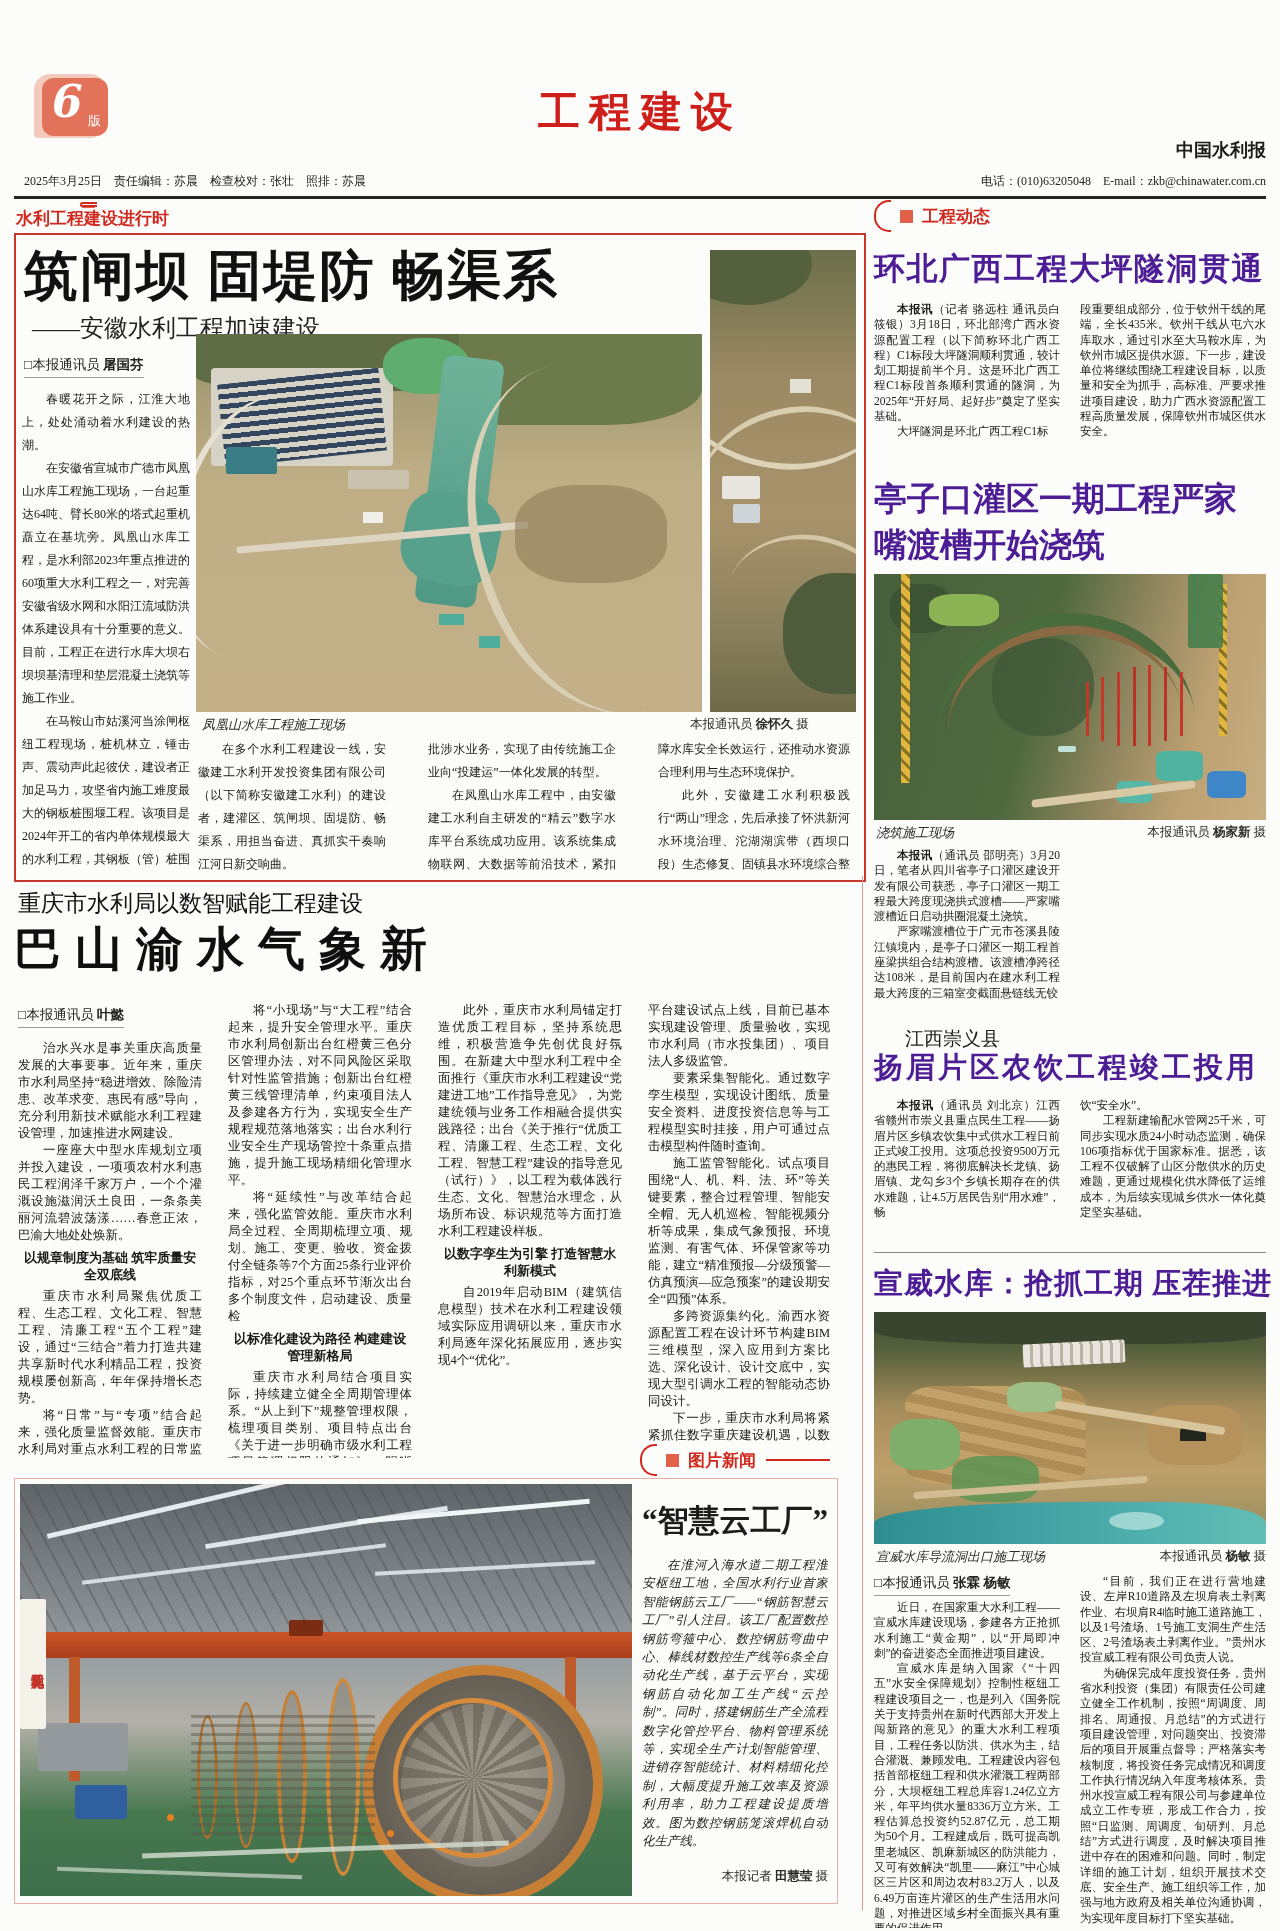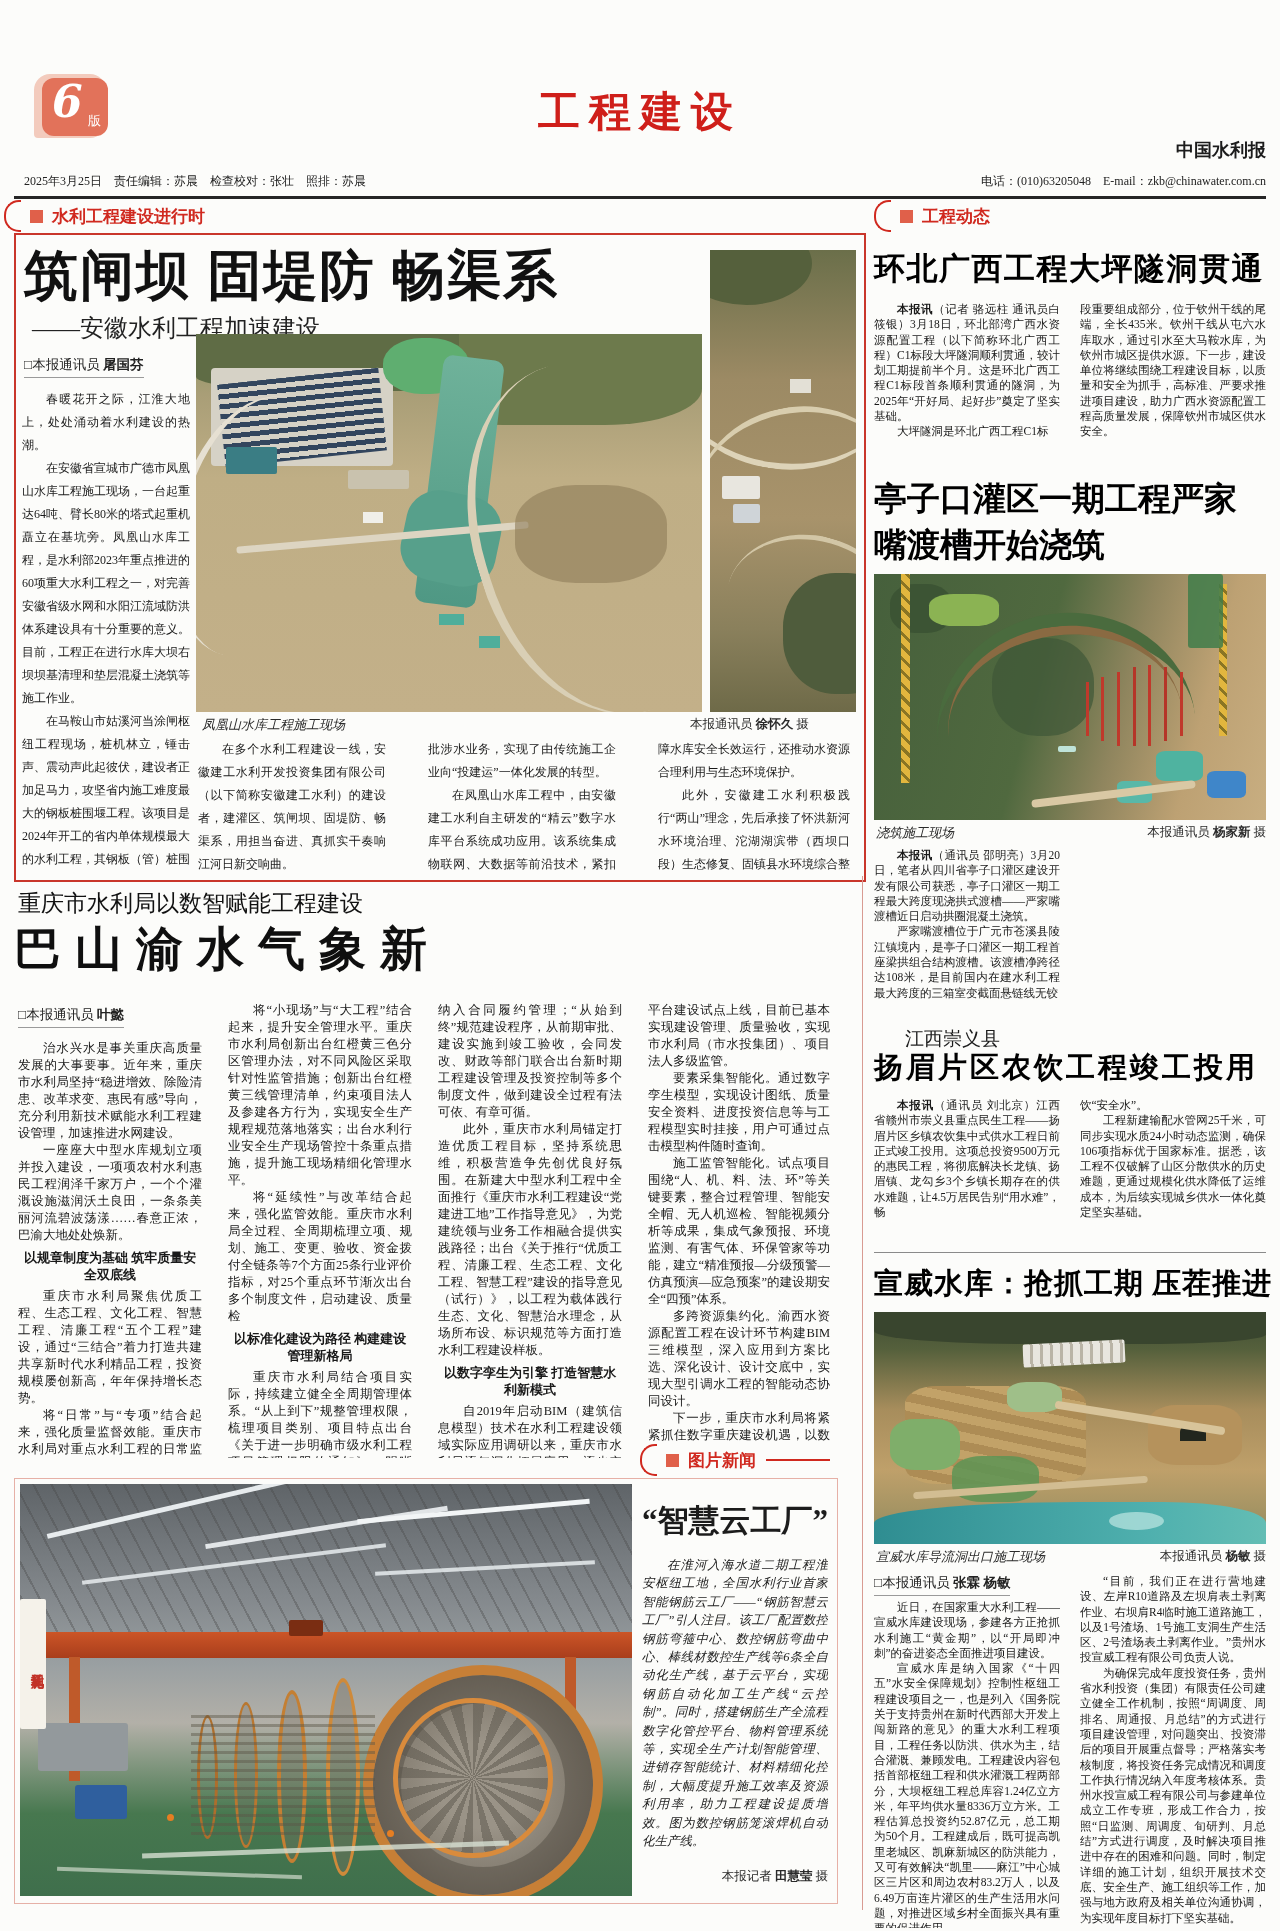--- a/index.html
+++ b/index.html
@@ -34,21 +34,21 @@
   .caption{font-size:13px;font-style:italic;color:#2a2a2a;}
   .credit{font-size:12.5px;color:#2a2a2a;}
   .credit b{font-weight:bold;}
   
   .cq-kicker{left:18px;top:888px;font-size:23px;color:#111;}
   .cq-headline{left:14px;top:918px;font-size:47px;font-weight:bold;letter-spacing:14px;color:#0f0f0f;white-space:nowrap;}
   .mid-col{font-size:12.5px;line-height:17px;}
   
   .v-rule{left:862px;top:876px;width:1px;height:1034px;background:#d89b92;}
   .rail-col{font-size:11.5px;line-height:15.3px;}
-  .r-headline{font-weight:bold;color:#000000;}
+  .r-headline{font-weight:bold;color:#4c1d95;}
   .thin-div{left:874px;top:1252px;width:392px;height:1px;background:#8a8a8a;}
   
   .pn-box{left:14px;top:1478px;width:822px;height:424px;border:1px solid #e6b0a6;}
   .pn-headline{left:642px;top:1500px;width:188px;font-size:31px;font-weight:bold;white-space:nowrap;}
   .pn-body{left:642px;top:1556px;width:186px;height:306px;font-size:12.5px;line-height:18.4px;font-style:italic;text-align:justify;overflow:hidden;}
   .pn-credit{left:642px;top:1868px;width:186px;text-align:right;}
   
   .photo{overflow:hidden;background:#b9a87e;}
   .photo>div{position:absolute;}
 </style>
@@ -61,21 +61,21 @@
   <div class="abs badge">
     <span class="num">6</span>
     <span class="suf">版</span>
   </div>
   <div class="abs page-title">工程建设</div>
   <div class="abs masthead">中国水利报</div>
   <div class="abs info-left">2025年3月25日　责任编辑：苏晨　检查校对：张壮　照排：苏晨</div>
   <div class="abs info-right">电话：(010)63205048　E-mail：zkb@chinawater.com.cn</div>
   <div class="abs head-rule"></div>
 
-  <div class="abs sec-label" style="left:4px;top:202px;">
+  <div class="abs sec-label" style="left:16px;top:202px;flex-direction:column;">
     <span class="arc"></span>
     <span class="sq"></span>
     <span>水利工程建设进行时</span>
   </div>
 
   <div class="abs feature-box"></div>
   <div class="abs f-headline">筑闸坝 固堤防 畅渠系</div>
   <div class="abs f-subhead">——安徽水利工程加速建设</div>
   <div class="abs byline" style="left:24px;top:356px;">
     <span>□本报通讯员 </span><b>屠国芬</b>
@@ -147,21 +147,20 @@
       <p class="para">重庆市水利局聚焦优质工程、生态工程、文化工程、智慧工程、清廉工程“五个工程”建设，通过“三结合”着力打造共建共享新时代水利精品工程，投资规模屡创新高，年年保持增长态势。</p>
       <p class="para">将“日常”与“专项”结合起来，强化质量监督效能。重庆市水利局对重点水利工程的日常监督实行“5+2”制度，对重大项目试点推行“项目法人+监督巡查”制度，聘请资深专家常态化监督现场，织密质量监督管网。</p>
     </div>
   <div class="abs tcol mid-col" style="left:228px;top:1002px;width:184px;height:456px;">
       <p class="para">将“小现场”与“大工程”结合起来，提升安全管理水平。重庆市水利局创新出台红橙黄三色分区管理办法，对不同风险区采取针对性监管措施；创新出台红橙黄三线管理清单，约束项目法人及参建各方行为，实现安全生产规程规范落地落实；出台水利行业安全生产现场管控十条重点措施，提升施工现场精细化管理水平。</p>
       <p class="para">将“延续性”与改革结合起来，强化监管效能。重庆市水利局全过程、全周期梳理立项、规划、施工、变更、验收、资金拨付全链条等7个方面25条行业评价指标，对25个重点环节渐次出台多个制度文件，启动建设、质量检</p>
       <p class="subhd">以标准化建设为路径 构建建设管理新格局</p>
       <p class="para">重庆市水利局结合项目实际，持续建立健全全周期管理体系。“从上到下”规整管理权限，梳理项目类别、项目特点出台《关于进一步明确市级水利工程项目管理权限的通知》，明晰市、区（县）两级水行政主管部门职能职责。</p>
     </div>
   <div class="abs tcol mid-col" style="left:438px;top:1002px;width:184px;height:456px;">
-      <p class="para ni">纳入合同履约管理；“从始到终”规范建设程序，从前期审批、建设实施到竣工验收，会同发改、财政等部门联合出台新时期工程建设管理及投资控制等多个制度文件，做到建设全过程有法可依、有章可循。</p>
       <p class="para">此外，重庆市水利局锚定打造优质工程目标，坚持系统思维，积极营造争先创优良好氛围。在新建大中型水利工程中全面推行《重庆市水利工程建设“党建进工地”工作指导意见》，为党建统领与业务工作相融合提供实践路径；出台《关于推行“优质工程、清廉工程、生态工程、文化工程、智慧工程”建设的指导意见（试行）》，以工程为载体践行生态、文化、智慧治水理念，从场所布设、标识规范等方面打造水利工程建设样板。</p>
       <p class="subhd">以数字孪生为引擎 打造智慧水利新模式</p>
       <p class="para">自2019年启动BIM（建筑信息模型）技术在水利工程建设领域实际应用调研以来，重庆市水利局逐年深化拓展应用，逐步实现4个“优化”。</p>
     </div>
   <div class="abs tcol mid-col" style="left:648px;top:1002px;width:182px;height:442px;">
       <p class="para ni">平台建设试点上线，目前已基本实现建设管理、质量验收，实现市水利局（市水投集团）、项目法人多级监管。</p>
       <p class="para">要素采集智能化。通过数字孪生模型，实现设计图纸、质量安全资料、进度投资信息等与工程模型实时挂接，用户可通过点击模型构件随时查询。</p>
       <p class="para">施工监管智能化。试点项目围绕“人、机、料、法、环”等关键要素，整合过程管理、智能安全帽、无人机巡检、智能视频分析等成果，集成气象预报、环境监测、有害气体、环保管家等功能，建立“精准预报—分级预警—仿真预演—应急预案”的建设期安全“四预”体系。</p>
       <p class="para">多跨资源集约化。渝西水资源配置工程在设计环节构建BIM三维模型，深入应用到方案比选、深化设计、设计交底中，实现大型引调水工程的智能动态协同设计。</p>
       <p class="para">下一步，重庆市水利局将紧紧抓住数字重庆建设机遇，以数字化、网络化、智能化为主线，持续聚焦水利工程质量、安全与创新，全方位提升工程建设监管水平，为推动重庆水利高质量发展作出新的贡献。</p>

